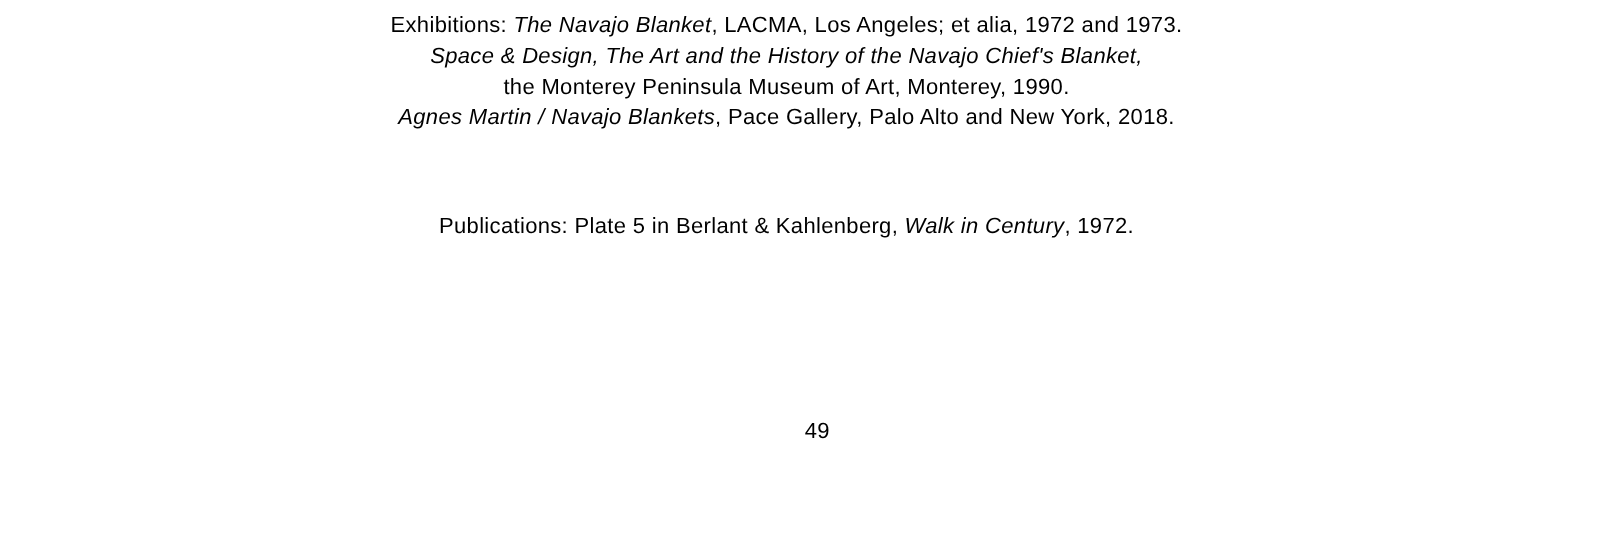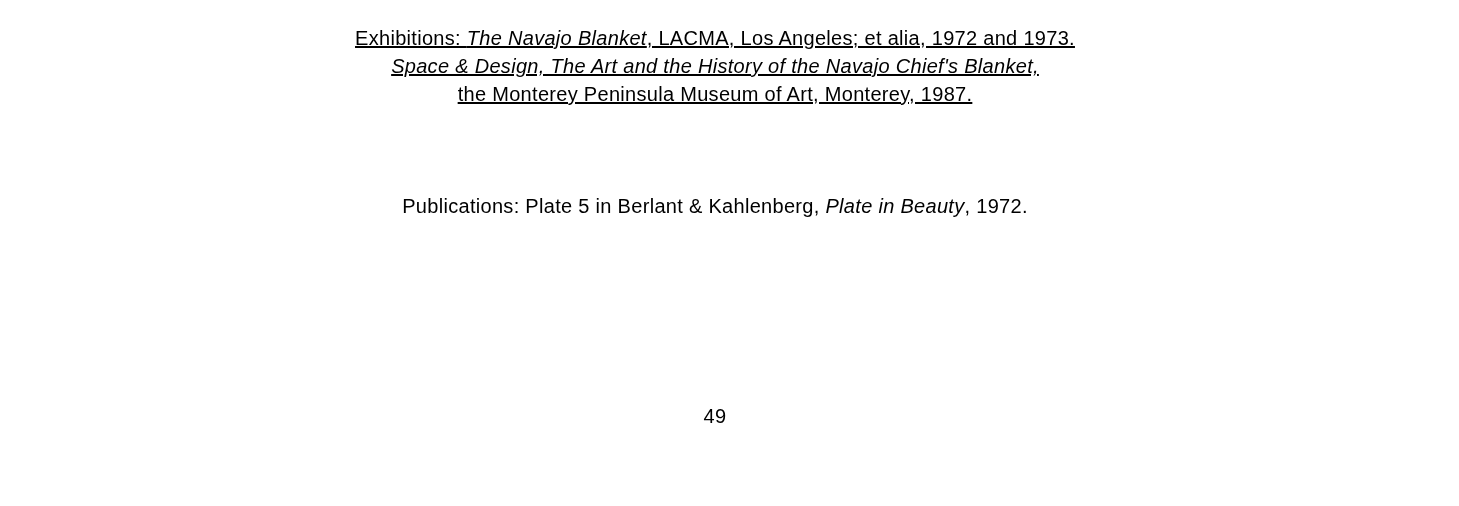--- a/index.html
+++ b/index.html
@@ -18,44 +18,47 @@
   .text-block {
     position: absolute;
     left: 0;
     width: 1430px;          
     text-align: center;
     font-size: 20px;
     line-height: 28px;
     letter-spacing: 0.3px;
     color: #000000;
   }
-  .exhibitions { top: 24px; text-decoration: underline; }
+  .exhibitions { top: 9px; }
   .publications { top: 192px; }
-  .page-number  { top: 402px; }
+  .page-number  { top: 378px; margin-left: 28px; }
   .line { white-space: nowrap; }
   .it { font-style: italic; }
 </style>
 </head>
 <body>
 
 <div>
 
   <div class="text-block exhibitions">
     <div class="line">
       <span>Exhibitions: </span><span class="it">The Navajo Blanket</span><span>, LACMA, Los Angeles; et alia, 1972 and 1973.</span>
     </div>
     <div class="line">
       <span class="it">Space &amp; Design, The Art and the History of the Navajo Chief's Blanket,</span>
     </div>
     <div class="line">
-      <span>the Monterey Peninsula Museum of Art, Monterey, 1987.</span>
+      <span>the Monterey Peninsula Museum of Art, Monterey, 1990.</span>
+    </div>
+    <div class="line">
+      <span class="it">Agnes Martin / Navajo Blankets</span><span>, Pace Gallery, Palo Alto and New York, 2018.</span>
     </div>
   </div>
 
   <div class="text-block publications">
     <div class="line">
-      <span>Publications: Plate 5 in Berlant &amp; Kahlenberg, </span><span class="it">Plate in Beauty</span><span>, 1972.</span>
+      <span>Publications: Plate 5 in Berlant &amp; Kahlenberg, </span><span class="it">Walk in Century</span><span>, 1972.</span>
     </div>
   </div>
 
   <div class="text-block page-number">49</div>
 
 </div>
 
 </body></html>

